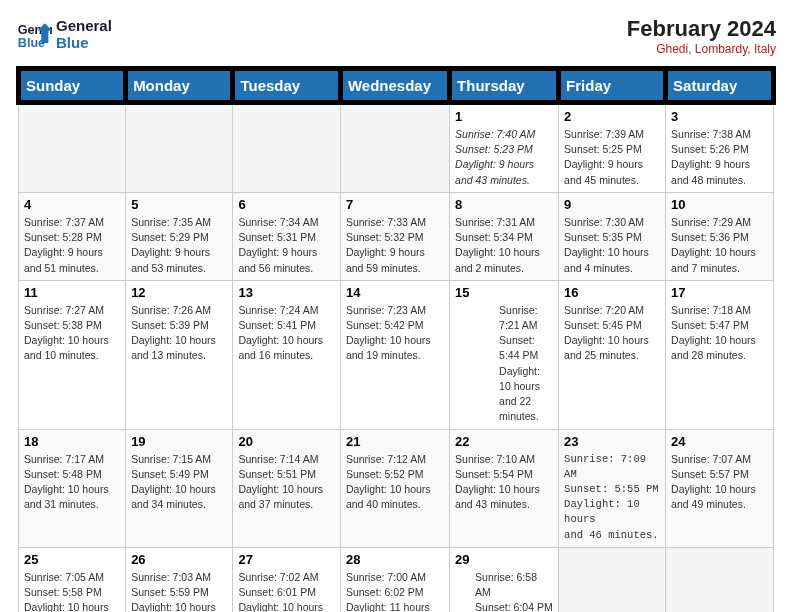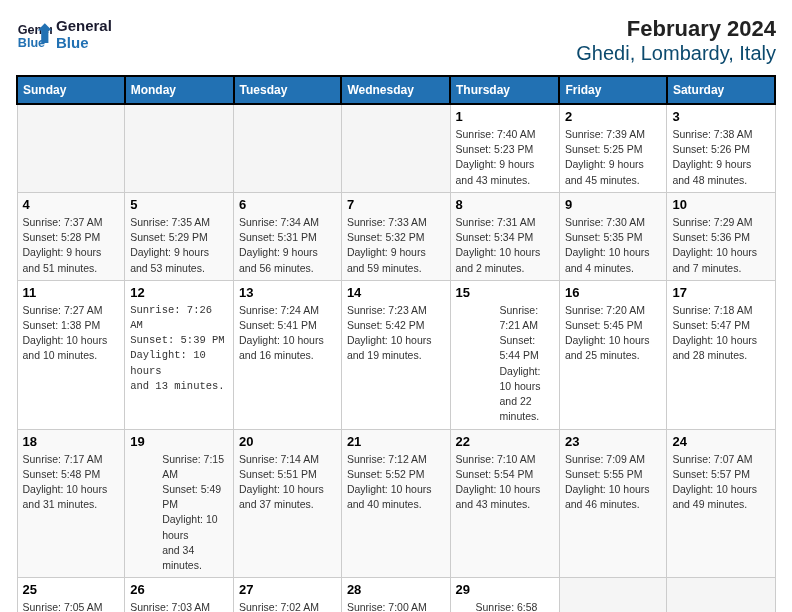--- a/index.html
+++ b/index.html
@@ -27,35 +27,35 @@
     }
     .title-area {
       text-align: right;
     }
     .main-title {
       font-size: 22px;
       font-weight: bold;
       color: #222;
     }
     .subtitle {
-      font-size: 20px;
-      color: #0c4a6e;
+      font-size: 12px;
+      color: #b91c1c;
     }
     .calendar {
       width: 100%;
       border-collapse: collapse;
       font-size: 11px;
     }
     .calendar th {
       background: #2271b3;
       color: #fff;
       text-align: left;
       padding: 6px 5px;
-      font-size: 12px;
-      border: 2px solid #000000;
+      font-size: 15px;
+      border: 5px solid #000000;
     }
     .calendar td {
       border: 1px solid #ccc;
       vertical-align: top;
       padding: 4px 5px;
       width: 110px;
       min-height: 80px;
       background: #fff;
     }
     .calendar td.empty {
@@ -116,21 +116,21 @@
       </tr>
   </thead>
   <tbody id="calendar-body">
   <tr class="week-row">
         <td class="empty"></td>
         <td class="empty"></td>
         <td class="empty"></td>
         <td class="empty"></td>
         <td>
           <span class="day-number">1</span>
-          <div class="day-info" style="white-space: pre-line;">Sunrise: 7:40 AM
+          <div class="day-info" style="white-space: pre-line; font-style: italic;">Sunrise: 7:40 AM
 Sunset: 5:23 PM
 Daylight: 9 hours
 and 43 minutes.</div>
         </td>
         <td>
           <span class="day-number">2</span>
           <div class="day-info" style="white-space: pre-line;">Sunrise: 7:39 AM
 Sunset: 5:25 PM
 Daylight: 9 hours
 and 45 minutes.</div>
@@ -191,27 +191,27 @@
           <div class="day-info" style="white-space: pre-line;">Sunrise: 7:29 AM
 Sunset: 5:36 PM
 Daylight: 10 hours
 and 7 minutes.</div>
         </td>
       </tr>
       <tr class="week-row">
         <td>
           <span class="day-number">11</span>
           <div class="day-info" style="white-space: pre-line;">Sunrise: 7:27 AM
-Sunset: 1:38 PM
+Sunset: 5:38 PM
 Daylight: 10 hours
 and 10 minutes.</div>
         </td>
         <td>
           <span class="day-number">12</span>
-          <div class="day-info" style="white-space: pre-line; font-family: Liberation Mono, monospace;">Sunrise: 7:26 AM
+          <div class="day-info" style="white-space: pre-line;">Sunrise: 7:26 AM
 Sunset: 5:39 PM
 Daylight: 10 hours
 and 13 minutes.</div>
         </td>
         <td>
           <span class="day-number">13</span>
           <div class="day-info" style="white-space: pre-line;">Sunrise: 7:24 AM
 Sunset: 5:41 PM
 Daylight: 10 hours
 and 16 minutes.</div>
@@ -248,21 +248,21 @@
       <tr class="week-row">
         <td>
           <span class="day-number">18</span>
           <div class="day-info" style="white-space: pre-line;">Sunrise: 7:17 AM
 Sunset: 5:48 PM
 Daylight: 10 hours
 and 31 minutes.</div>
         </td>
         <td>
           <span class="day-number">19</span>
-          <div class="day-info" style="white-space: pre-line; margin-left: 32px;">Sunrise: 7:15 AM
+          <div class="day-info" style="white-space: pre-line;">Sunrise: 7:15 AM
 Sunset: 5:49 PM
 Daylight: 10 hours
 and 34 minutes.</div>
         </td>
         <td>
           <span class="day-number">20</span>
           <div class="day-info" style="white-space: pre-line;">Sunrise: 7:14 AM
 Sunset: 5:51 PM
 Daylight: 10 hours
 and 37 minutes.</div>
@@ -276,21 +276,21 @@
         </td>
         <td>
           <span class="day-number">22</span>
           <div class="day-info" style="white-space: pre-line;">Sunrise: 7:10 AM
 Sunset: 5:54 PM
 Daylight: 10 hours
 and 43 minutes.</div>
         </td>
         <td>
           <span class="day-number">23</span>
-          <div class="day-info" style="white-space: pre-line;">Sunrise: 7:09 AM
+          <div class="day-info" style="white-space: pre-line; font-family: Liberation Mono, monospace;">Sunrise: 7:09 AM
 Sunset: 5:55 PM
 Daylight: 10 hours
 and 46 minutes.</div>
         </td>
         <td>
           <span class="day-number">24</span>
           <div class="day-info" style="white-space: pre-line;">Sunrise: 7:07 AM
 Sunset: 5:57 PM
 Daylight: 10 hours
 and 49 minutes.</div>

